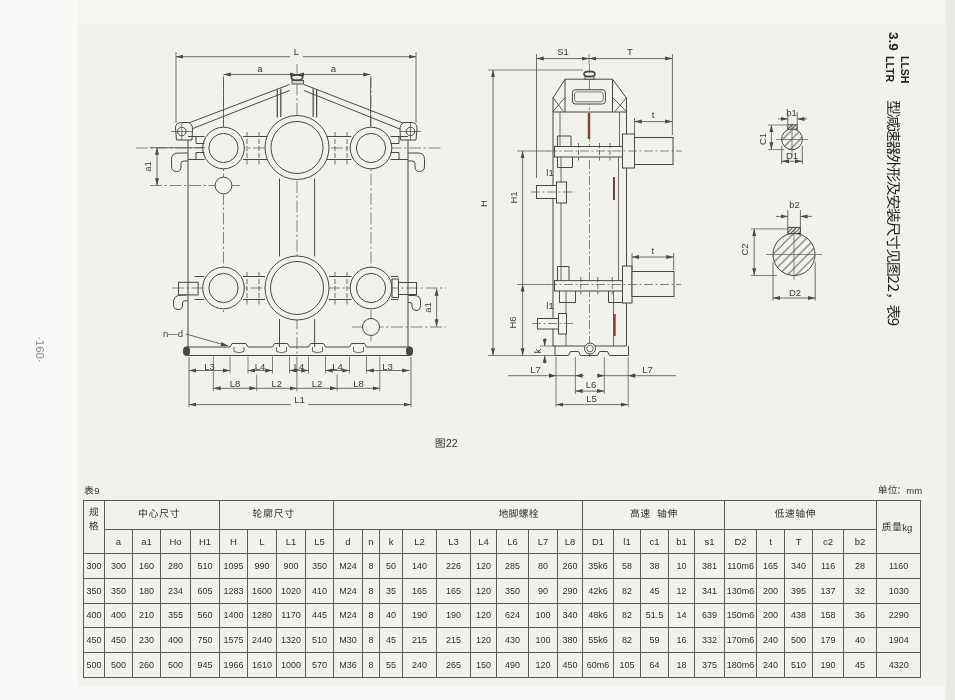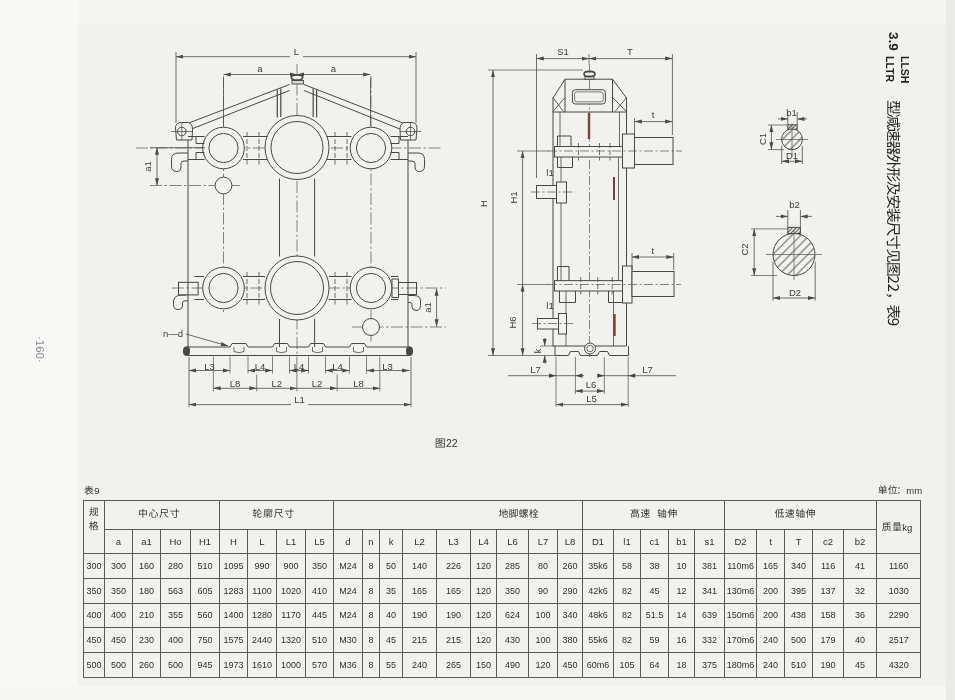--- a/index.html
+++ b/index.html
@@ -623,31 +623,31 @@
         <td>260</td>
         <td>35k6</td>
         <td>58</td>
         <td>38</td>
         <td>10</td>
         <td>381</td>
         <td>110m6</td>
         <td>165</td>
         <td>340</td>
         <td>116</td>
-        <td>41</td>
+        <td>28</td>
         <td>1160</td>
       </tr>
 <tr style="height:24.8px">
         <td>350</td>
         <td>350</td>
         <td>180</td>
-        <td>563</td>
+        <td>234</td>
         <td>605</td>
         <td>1283</td>
-        <td>1100</td>
+        <td>1600</td>
         <td>1020</td>
         <td>410</td>
         <td>M24</td>
         <td>8</td>
         <td>35</td>
         <td>165</td>
         <td>165</td>
         <td>120</td>
         <td>350</td>
         <td>90</td>
@@ -717,29 +717,29 @@
         <td>55k6</td>
         <td>82</td>
         <td>59</td>
         <td>16</td>
         <td>332</td>
         <td>170m6</td>
         <td>240</td>
         <td>500</td>
         <td>179</td>
         <td>40</td>
-        <td>2517</td>
+        <td>1904</td>
       </tr>
 <tr style="height:24.8px">
         <td>500</td>
         <td>500</td>
         <td>260</td>
         <td>500</td>
         <td>945</td>
-        <td>1973</td>
+        <td>1966</td>
         <td>1610</td>
         <td>1000</td>
         <td>570</td>
         <td>M36</td>
         <td>8</td>
         <td>55</td>
         <td>240</td>
         <td>265</td>
         <td>150</td>
         <td>490</td>

